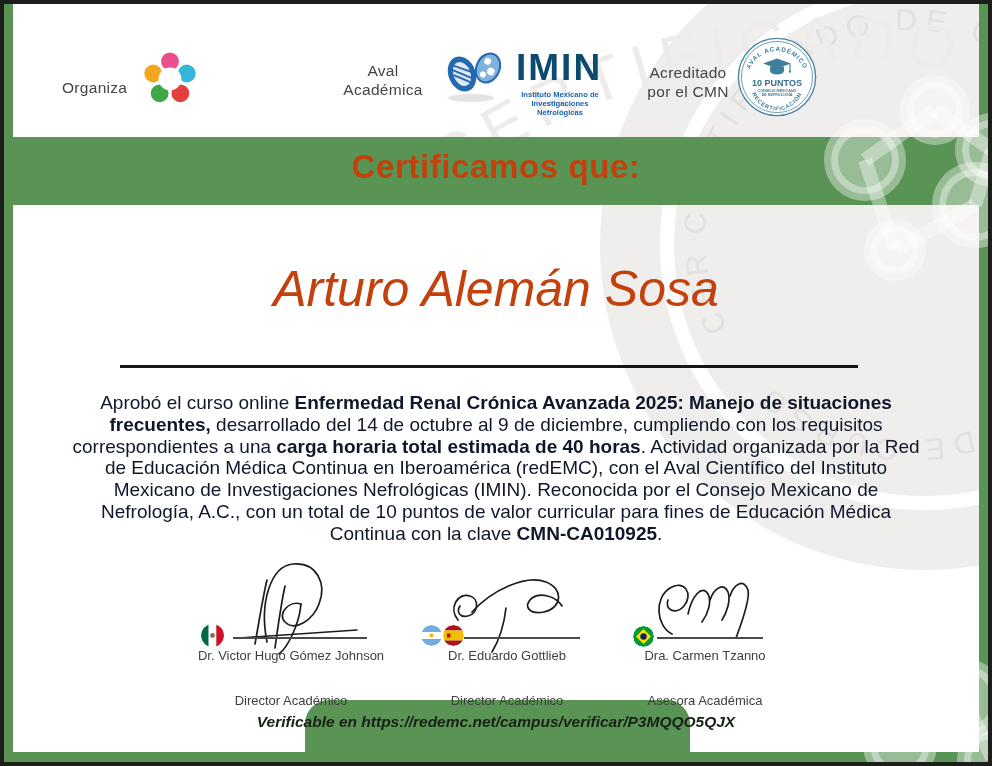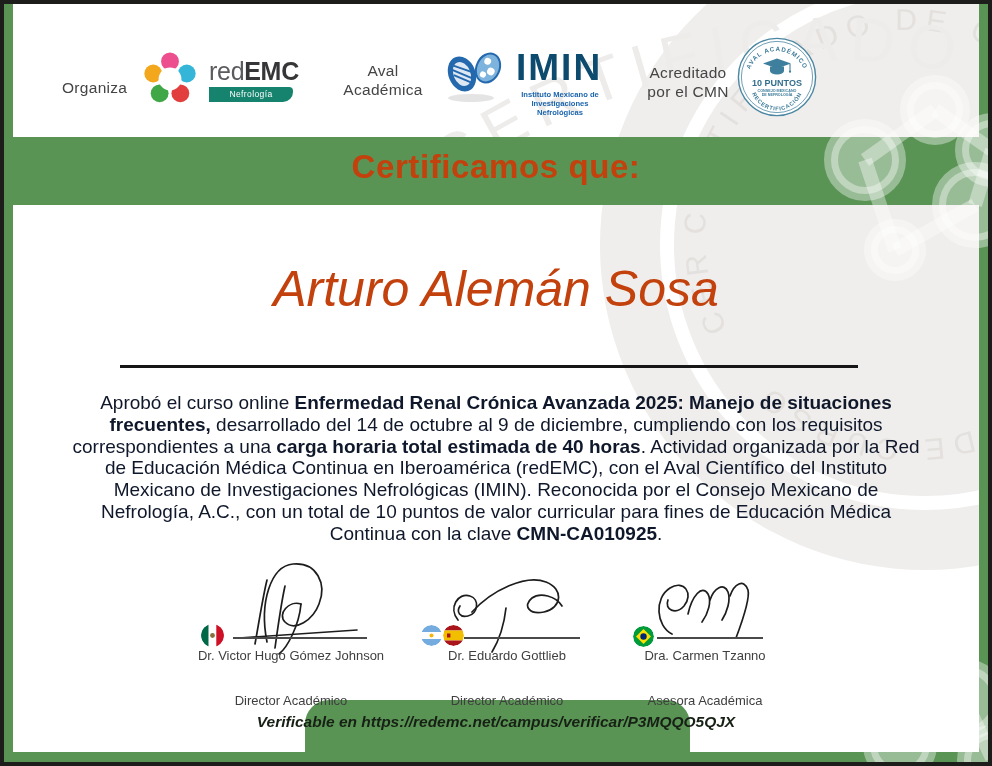--- a/index.html
+++ b/index.html
@@ -87,24 +87,20 @@
   <div class="abs z3 hdr-label" style="left:62px;top:78px;">Organiza</div>
 
   <svg class="abs z3" style="left:141px;top:50px;" width="58" height="58" viewBox="0 0 56 56">
     <circle cx="28" cy="11" r="8.6" fill="#ec4e8e"></circle>
     <circle cx="44.2" cy="22.7" r="8.6" fill="#35b6d9"></circle>
     <circle cx="38" cy="41.8" r="8.6" fill="#e23e3d"></circle>
     <circle cx="18" cy="41.8" r="8.6" fill="#3fa746"></circle>
     <circle cx="11.8" cy="22.7" r="8.6" fill="#f3a71d"></circle>
     <circle cx="28" cy="28" r="11" fill="#ffffff"></circle>
   </svg>
-  <div class="abs z3" style="left:209px;top:57px;">
-    <div class="redemc-word"><span class="r">red</span><span class="e">EMC</span></div>
-    <div class="ribbon">Nefrología</div>
-  </div>
 
   <div class="abs z3 hdr-label" style="left:338px;top:61px;width:90px;text-align:center;">
     <div>Aval</div>
     <div>Académica</div>
   </div>
 
   <svg class="abs z3" style="left:438px;top:46px;" width="72" height="58" viewBox="0 0 72 58">
     <ellipse cx="33" cy="52" rx="23" ry="4" fill="#d8d8d8" opacity="0.7"></ellipse>
     <g transform="rotate(-22 24 28)">
       <ellipse cx="24" cy="28" rx="13.5" ry="18" fill="#2468ae"></ellipse>

